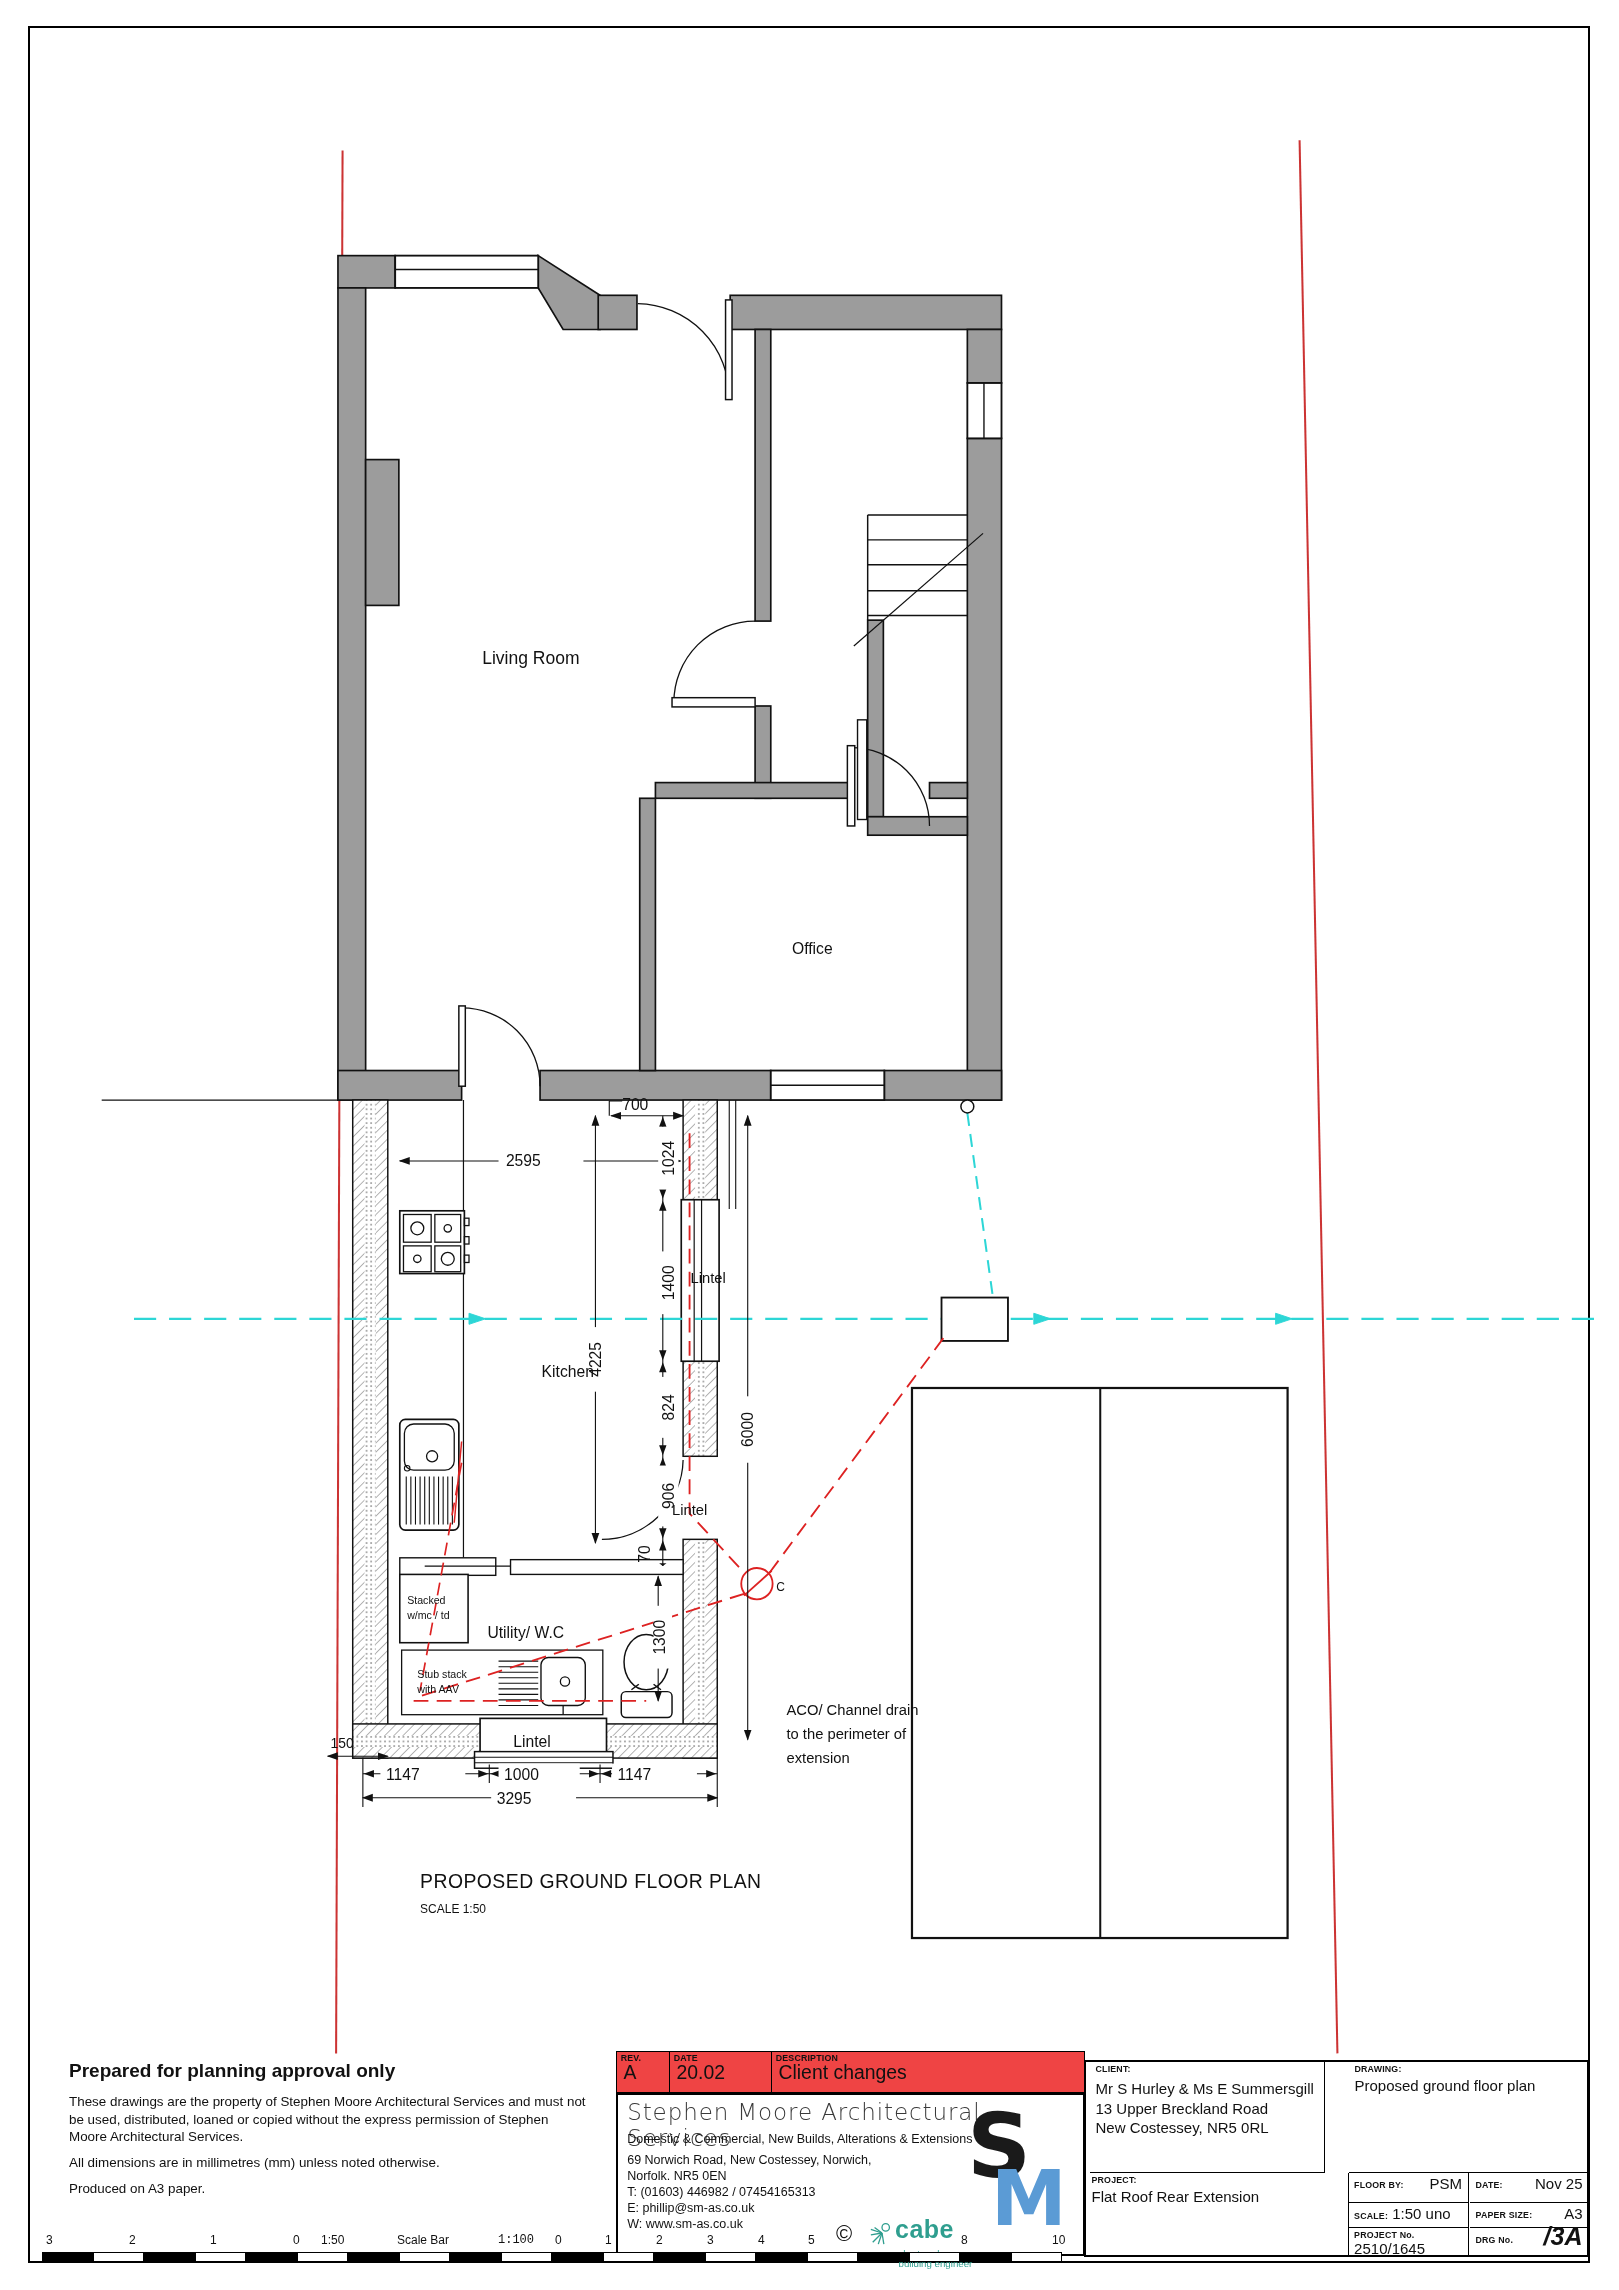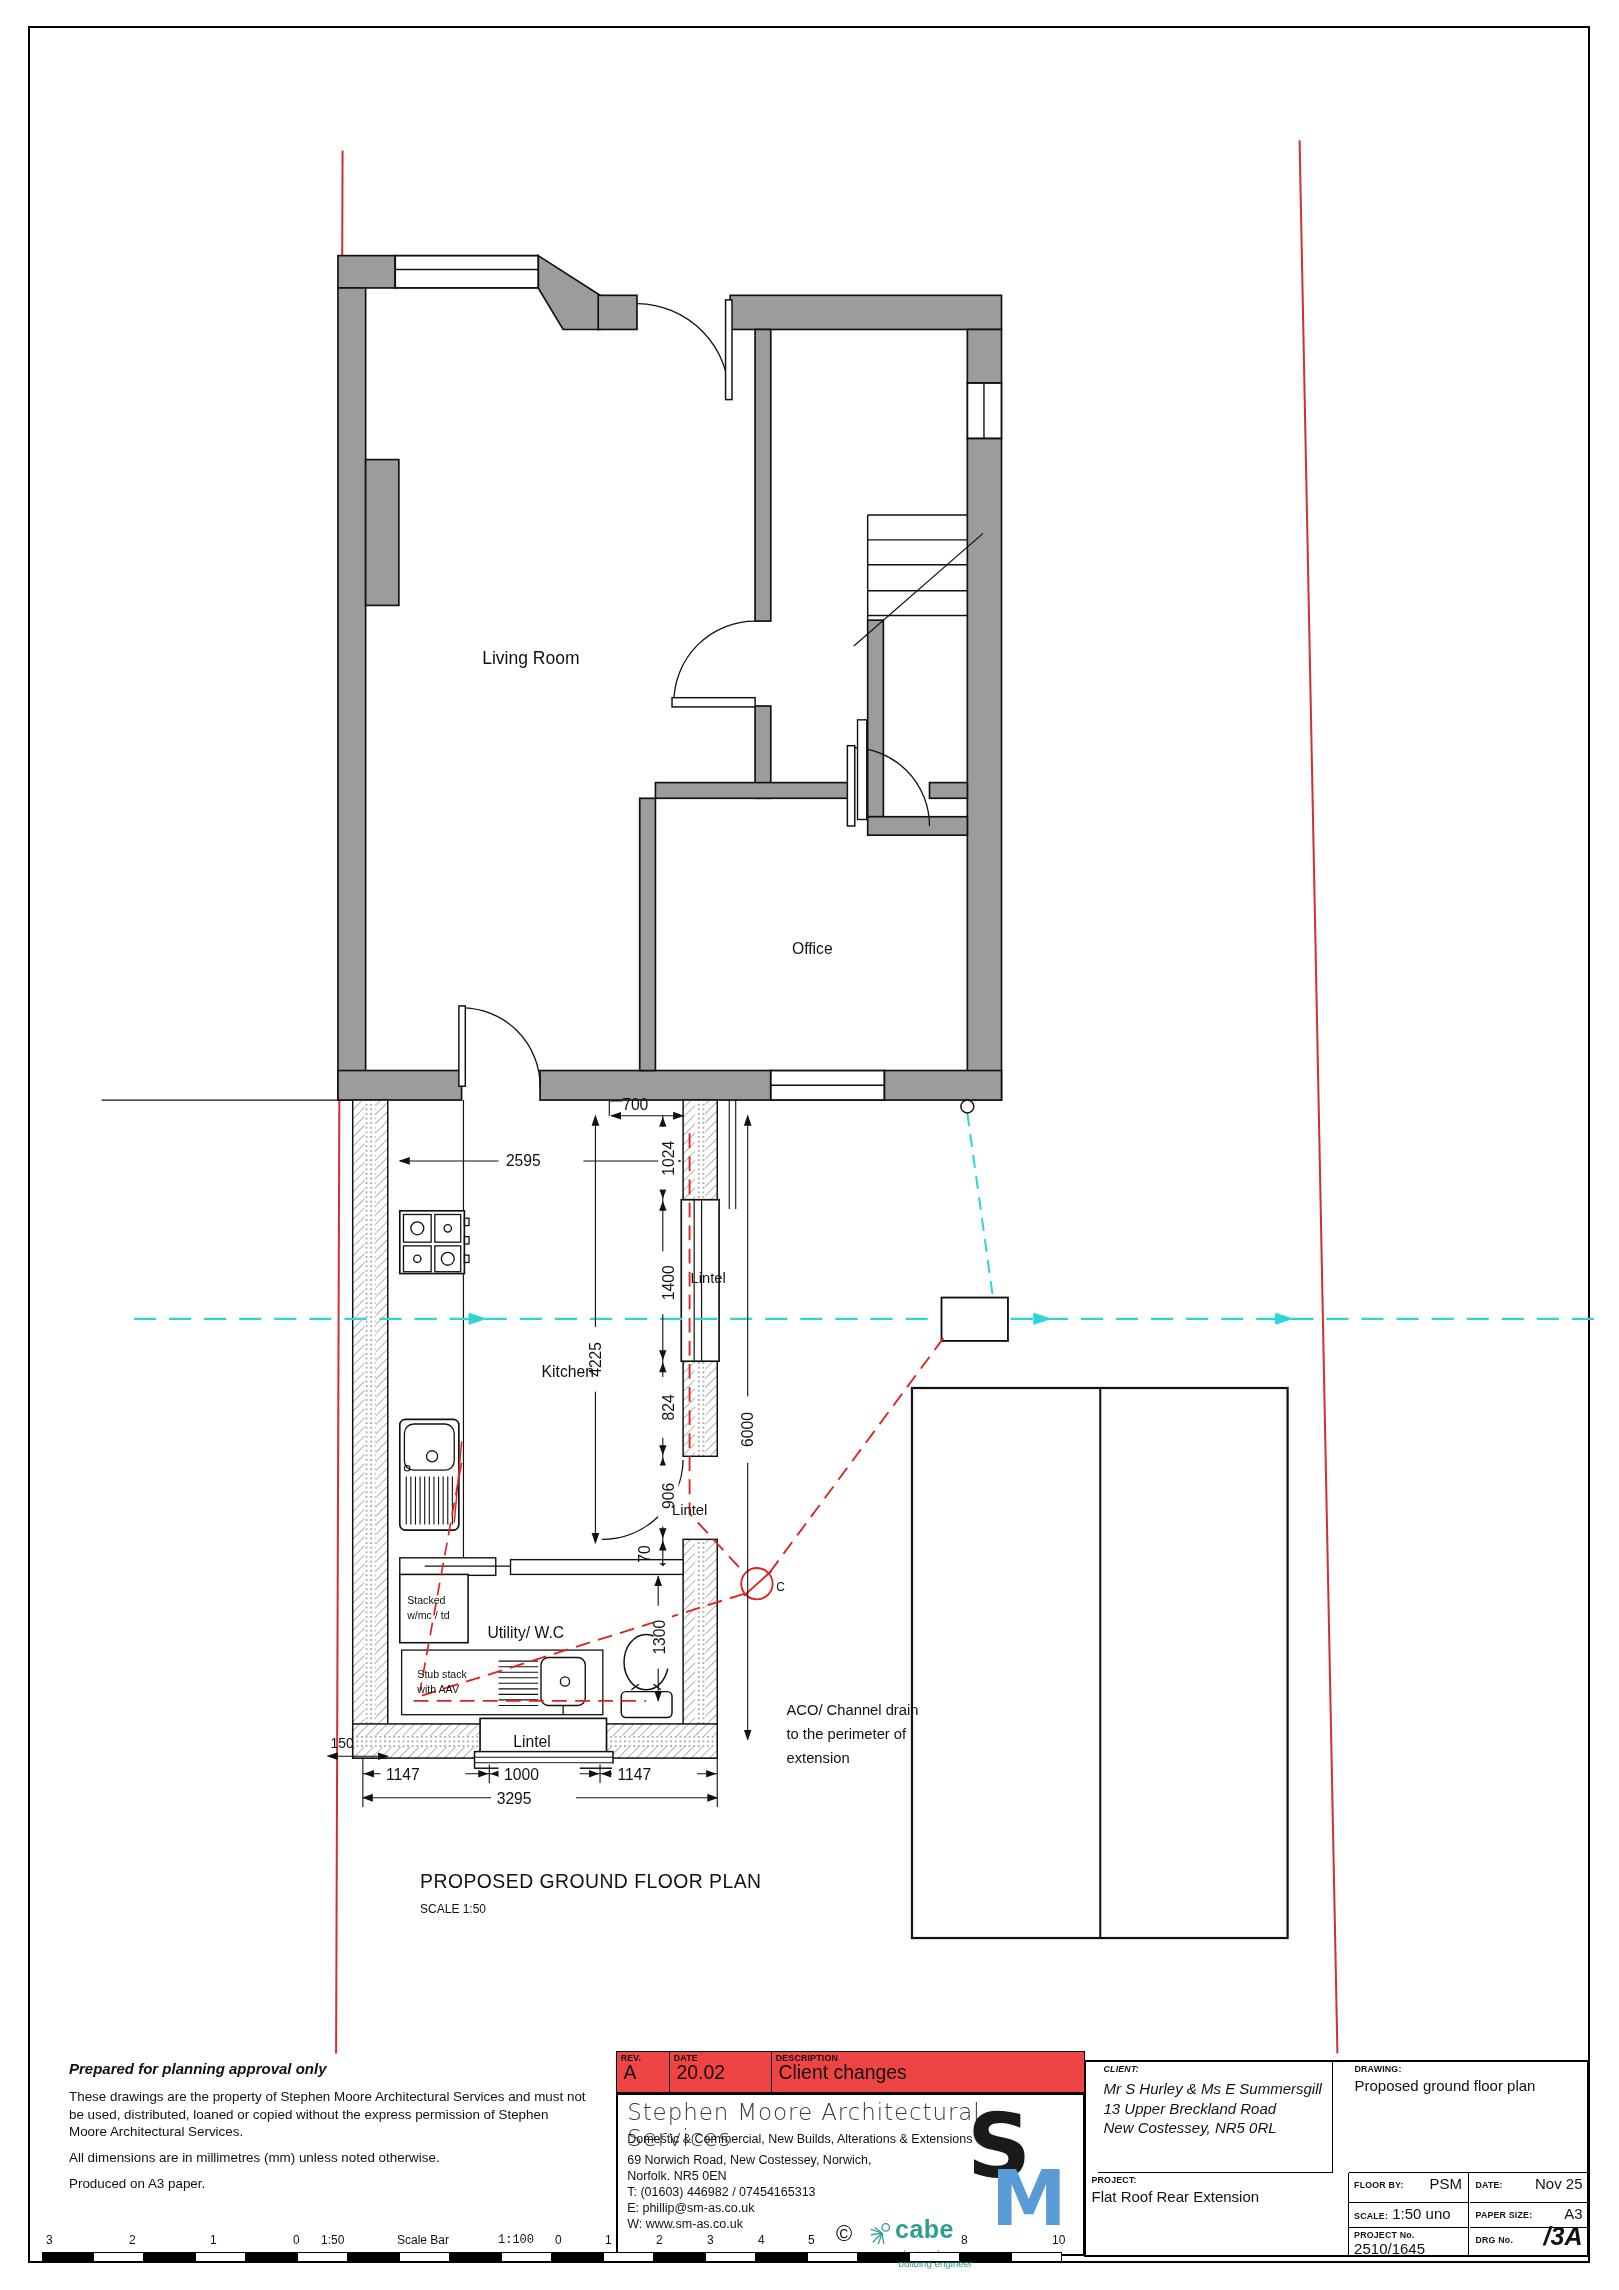--- a/index.html
+++ b/index.html
@@ -3,21 +3,21 @@
 <meta charset="utf-8">
 <style>
   html,body{margin:0;padding:0;background:#e8e8e8;}
   #sheet{position:relative;width:1620px;height:2291px;background:#ffffff;overflow:hidden;
          font-family:"Liberation Sans",sans-serif;color:#111;}
   #page-border{position:absolute;left:28px;top:26px;width:1558px;height:2233px;border:2px solid #000;}
   svg text{font-family:"Liberation Sans",sans-serif;fill:#111;}
   .abs{position:absolute;}
   
   #notes{left:69px;top:2060px;width:521px;}
-  #notes h1{font-size:15px;margin:0 0 11px 0;font-weight:bold;font-style:italic;}
+  #notes h1{font-size:19px;margin:0 0 11px 0;font-weight:bold;}
   #notes p{font-size:13.4px;line-height:1.32;margin:0 0 8.3px 0;}
   
   #revstrip{left:616px;top:2051px;width:469px;height:42px;border:1.8px solid #000;display:flex;box-sizing:border-box;background:#ef4444;}
   #revstrip .cell{border-right:1.4px solid #000;padding:0.9px 3.7px 0 3.7px;box-sizing:border-box;}
   #revstrip .cell:last-child{border-right:none;}
   .mini-label{font-size:8.8px;font-weight:bold;letter-spacing:0.2px;}
   #revstrip .val{font-size:19.4px;line-height:1;padding-left:2.8px;}
   
   #companybox{left:616px;top:2093px;width:469px;height:163px;border:2.3px solid #000;box-sizing:border-box;background:#fff;}
   #companyname{position:absolute;left:9.2px;top:3.7px;font-size:23px;font-weight:300;letter-spacing:0.9px;color:#3a3a3a;font-family:"DejaVu Sans",sans-serif;}
@@ -419,21 +419,21 @@
       <div class="sub">
         <div>chartered</div>
         <div>building engineer</div>
       </div>
     </div>
     <div id="smlogo-s">S</div>
     <div id="smlogo-m">M</div>
   </div>
 
   <div id="clientbox" class="abs">
-    <div class="tb-cell" style="left:12px;top:0;width:235px;height:111px;border-right:1.4px solid #000;border-bottom:1.4px solid #000;font-style:italic;">
+    <div class="tb-cell" style="left:4px;top:0;width:235px;height:111px;border-right:1.4px solid #000;border-bottom:1.4px solid #000;">
       <div class="mini-label">CLIENT:</div>
       <div class="tb-val" style="margin-top:5.5px;">
         <div>Mr S Hurley &amp; Ms E Summersgill</div>
         <div>13 Upper Breckland Road</div>
         <div>New Costessey, NR5 0RL</div>
       </div>
     </div>
     <div class="tb-cell" style="left:0;top:111px;width:263px;height:83px;">
       <div class="mini-label">PROJECT:</div>
       <div class="tb-val" style="margin-top:1.8px;">Flat Roof Rear Extension</div>

